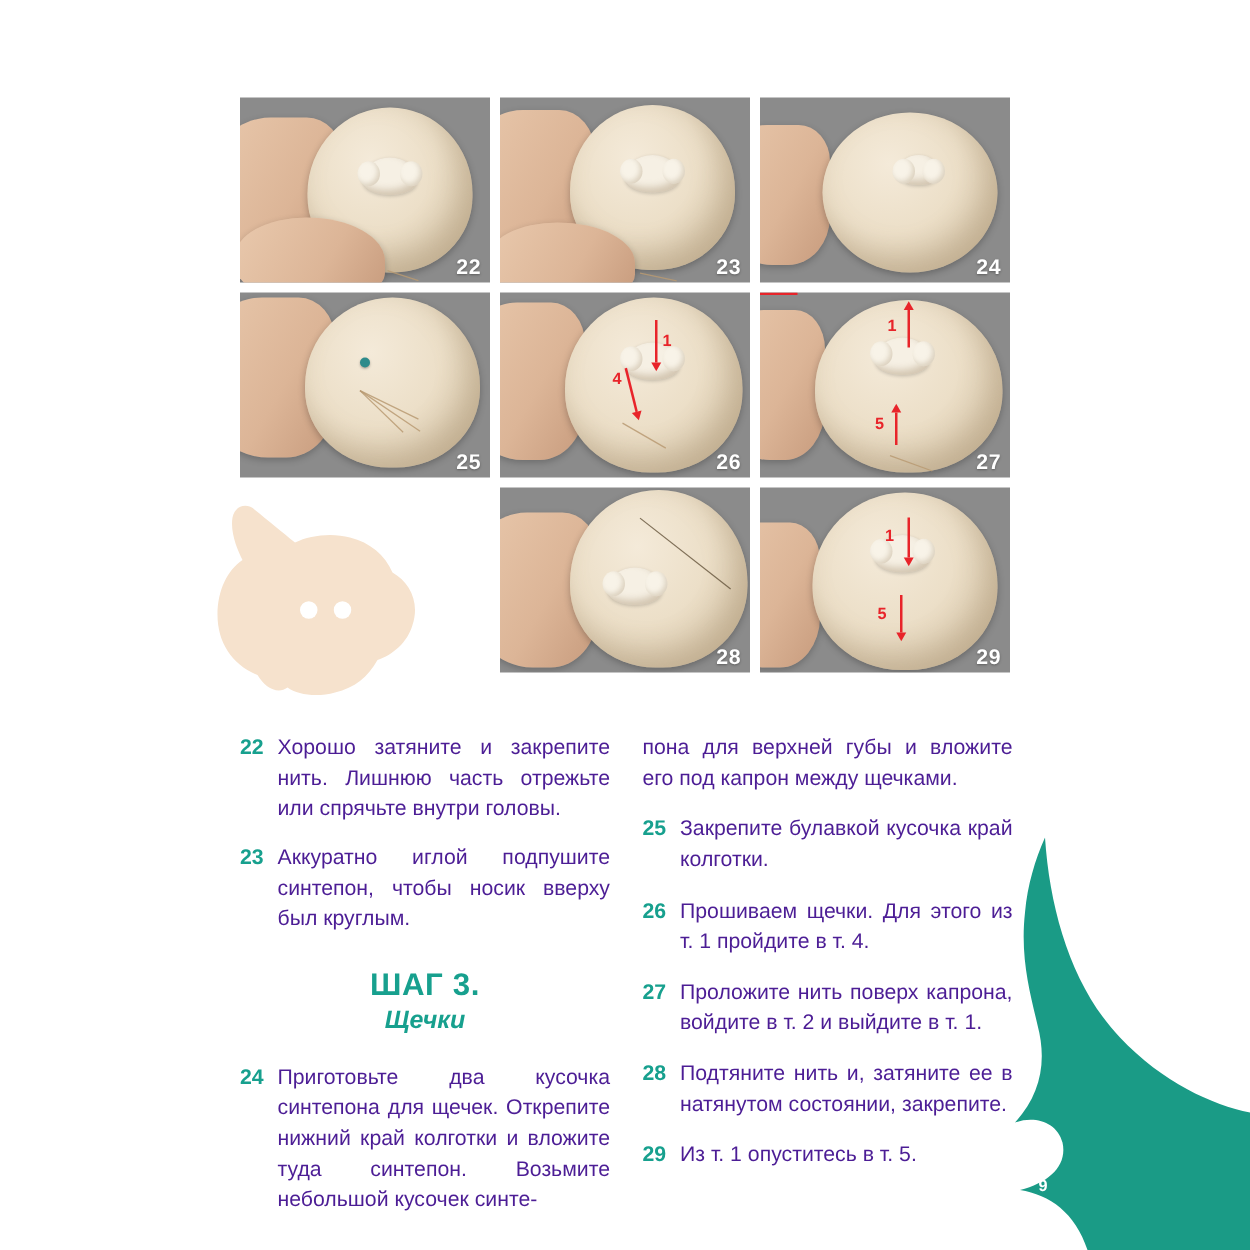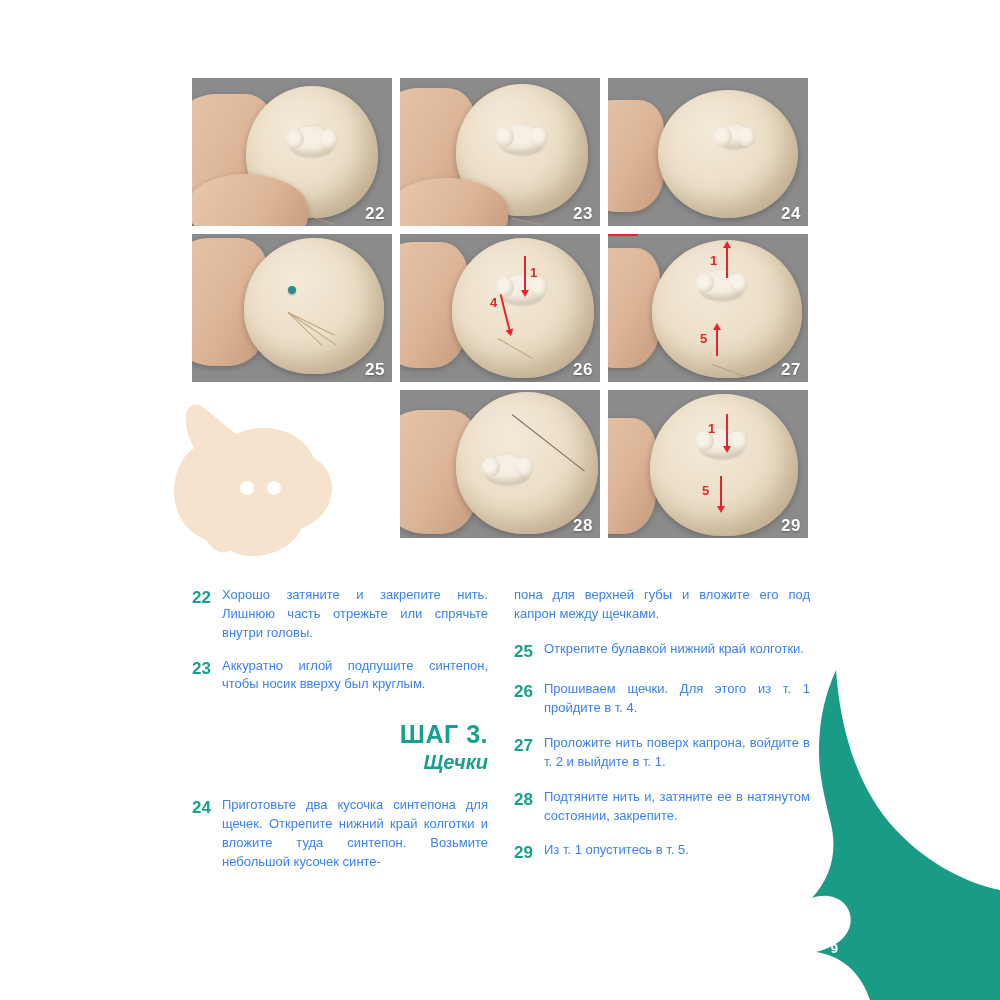--- a/index.html
+++ b/index.html
@@ -168,29 +168,29 @@
   }
   .item .num {
     color: #17a08e;
     font-weight: bold;
     font-size: 17px;
     width: 30px;
     flex: 0 0 30px;
     line-height: 1.45;
   }
   .item .txt {
-    font-size: 13px;
+    font-size: 17px;
     line-height: 1.45;
-    color: #3b82f6;
+    color: #4c1d95;
     text-align: justify;
     hyphens: manual;
   }
 
   .step-head {
-    text-align: right;
+    text-align: center;
     margin: 26px 0 22px 0;
   }
   .step-head .t1 {
     color: #17a08e;
     font-weight: bold;
     font-size: 25px;
     letter-spacing: .5px;
   }
   .step-head .t2 {
     color: #17a08e;
@@ -359,21 +359,21 @@
     </div>
 
     <div class="col">
 
       <div class="item">
         <div class="txt">пона для верхней губы и вложите его под капрон между щечками.</div>
       </div>
 
       <div class="item" style="margin-top:16px;">
         <div class="num">25</div>
-        <div class="txt">Открепите булавкой нижний край колготки.</div>
+        <div class="txt">Закрепите булавкой кусочка край колготки.</div>
       </div>
 
       <div class="item" style="margin-top:16px;">
         <div class="num">26</div>
         <div class="txt">Прошиваем щечки. Для этого из т. 1 пройдите в т. 4.</div>
       </div>
 
       <div class="item" style="margin-top:16px;">
         <div class="num">27</div>
         <div class="txt">Проложите нить поверх капрона, войдите в т. 2 и выйдите в т. 1.</div>

